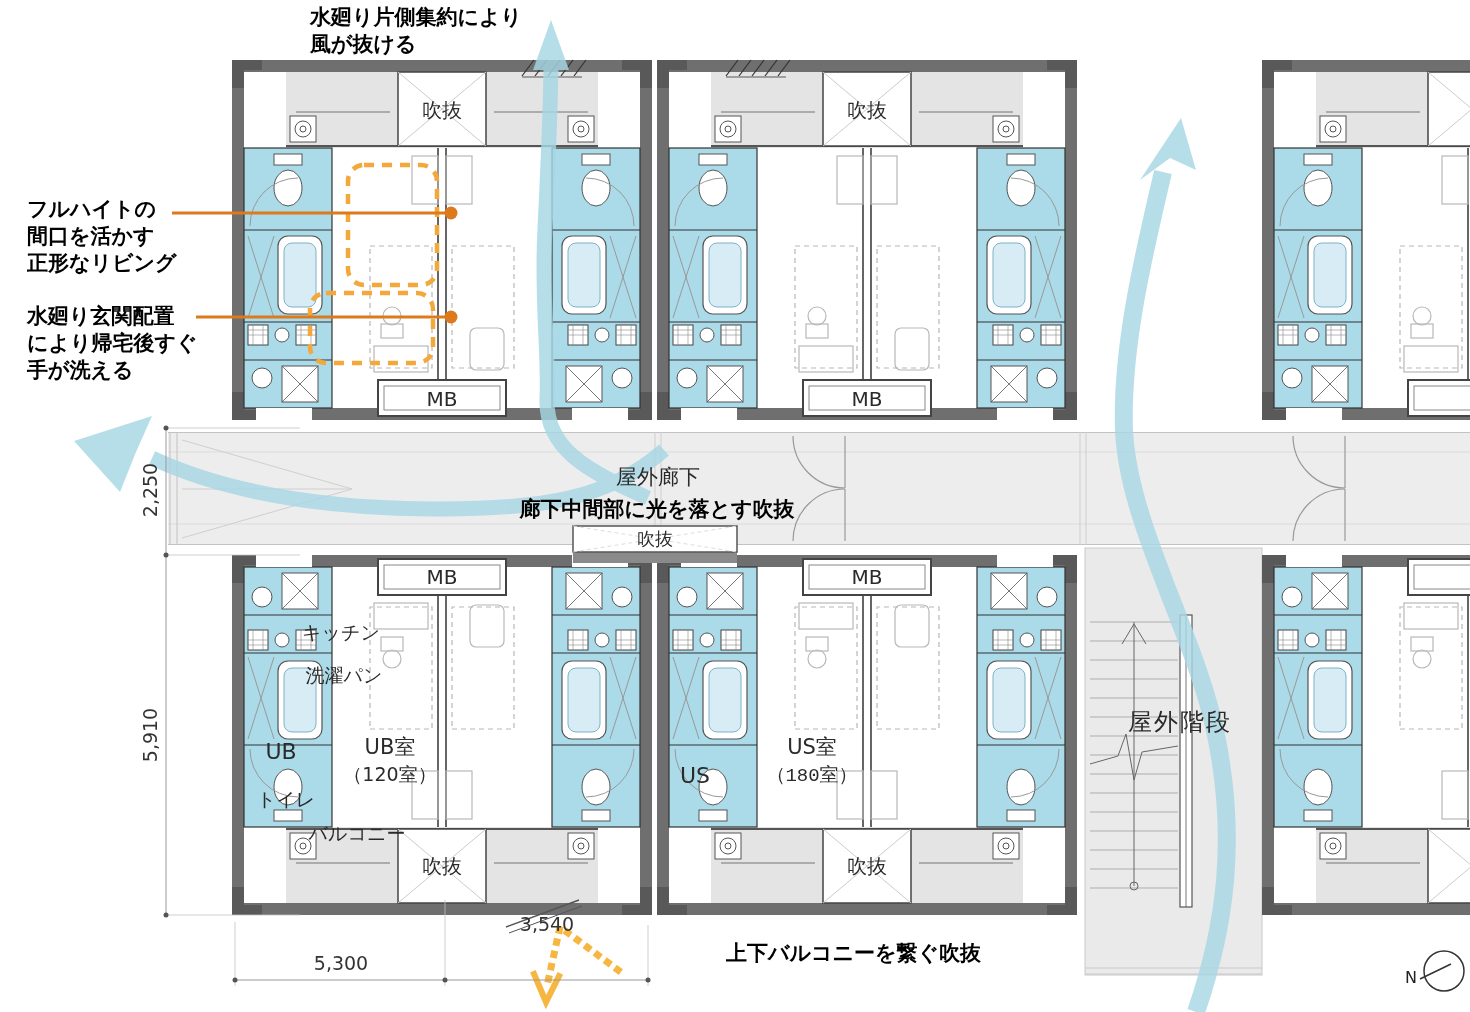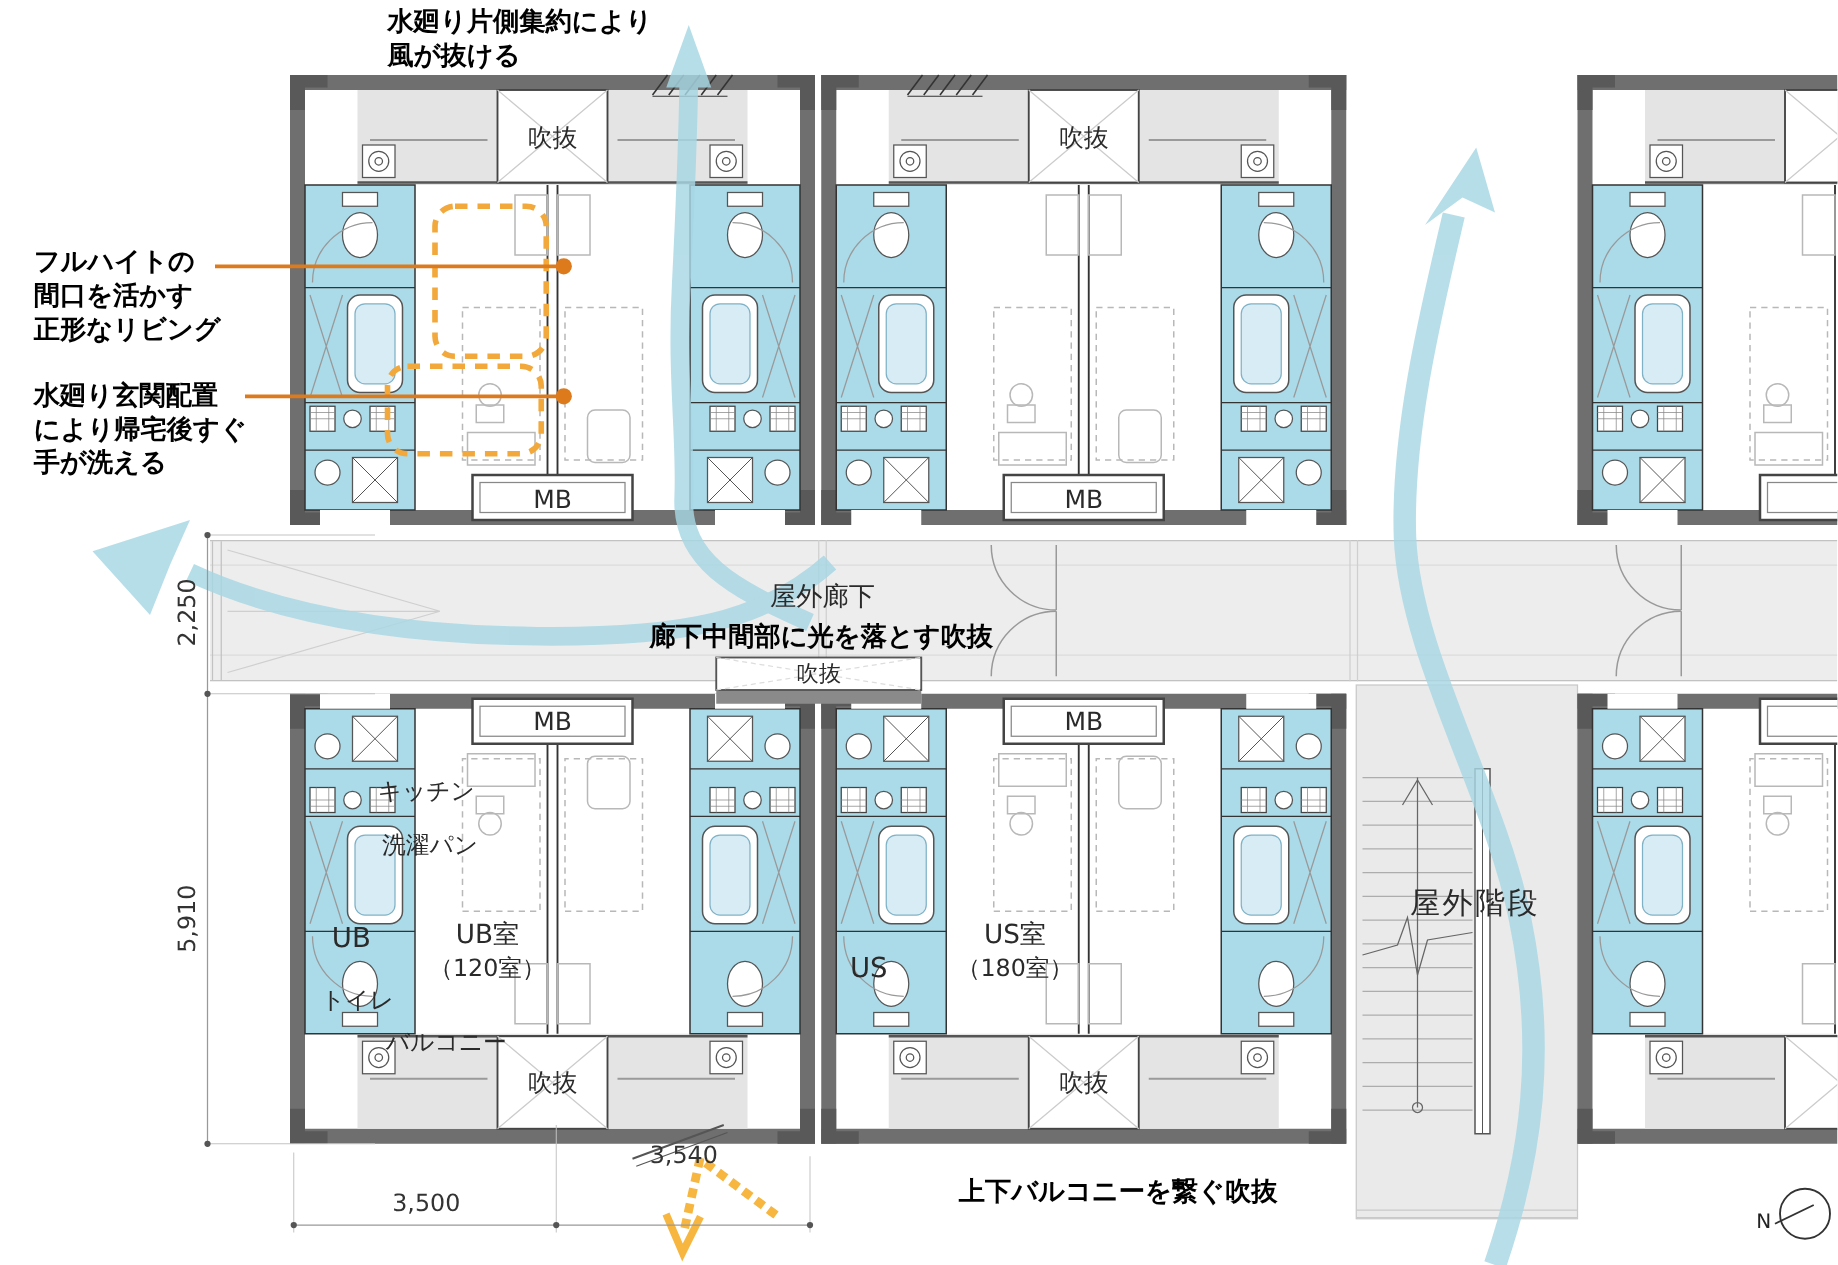--- a/index.html
+++ b/index.html
@@ -249,44 +249,44 @@
 <div class="lbl s19" style="left:341px;top:633px;">キッチン</div>
 <div class="lbl s19" style="left:344px;top:676px;">洗濯パン</div>
 <div class="lbl s22" style="left:281px;top:751px;">UB</div>
 <div class="lbl s21" style="left:390px;top:747px;text-align:right;">UB室</div>
 <div class="lbl s19" style="left:390px;top:775px;">（120室）</div>
 <div class="lbl s19" style="left:286px;top:800px;">トイレ</div>
 <div class="lbl s19" style="left:357px;top:834px;">バルコニー</div>
 <div class="lbl s20" style="left:442px;top:866px;">吹抜</div>
 <div class="lbl s22" style="left:695px;top:749px;margin-top:26px;">US</div>
 <div class="lbl s21" style="left:812px;top:747px;">US室</div>
-<div class="lbl s19" style="left:812px;top:775px;">（180室）</div>
+<div class="lbl s19" style="left:812px;top:775px;font-family:Liberation Mono, monospace;">（180室）</div>
 <div class="lbl s20" style="left:867px;top:866px;">吹抜</div>
 <div class="lbl s24" style="left:1180px;top:722px;">屋外階段</div>
 <div class="lbl north" style="left:1411px;top:977px;">N</div>
 
 <div class="lbl dimv" style="left:150px;top:490px;">2,250</div>
 <div class="lbl dimv" style="left:150px;top:735px;">5,910</div>
-<div class="lbl dimh" style="left:341px;top:963px;">3,500</div>
+<div class="lbl dimh" style="left:341px;top:963px;">5,300</div>
 <div class="lbl dimh" style="left:547px;top:924px;">3,540</div>
 
 <div class="note" style="left:310px;top:4px;">
   <div>水廻り片側集約により</div>
   <div>風が抜ける</div>
 </div>
 <div class="note" style="left:27px;top:196px;">
   <div>フルハイトの</div>
   <div>間口を活かす</div>
   <div>正形なリビング</div>
 </div>
 <div class="note" style="left:27px;top:303px;">
   <div>水廻り玄関配置</div>
   <div>により帰宅後すぐ</div>
   <div>手が洗える</div>
 </div>
 <div class="note note-center" style="left:657px;top:496px;">
   <div>廊下中間部に光を落とす吹抜</div>
 </div>
-<div class="note" style="left:767px;top:940px;">
+<div class="note" style="left:726px;top:940px;">
   <div>上下バルコニーを繋ぐ吹抜</div>
 </div>
 
 </div>
 
 </body></html>

